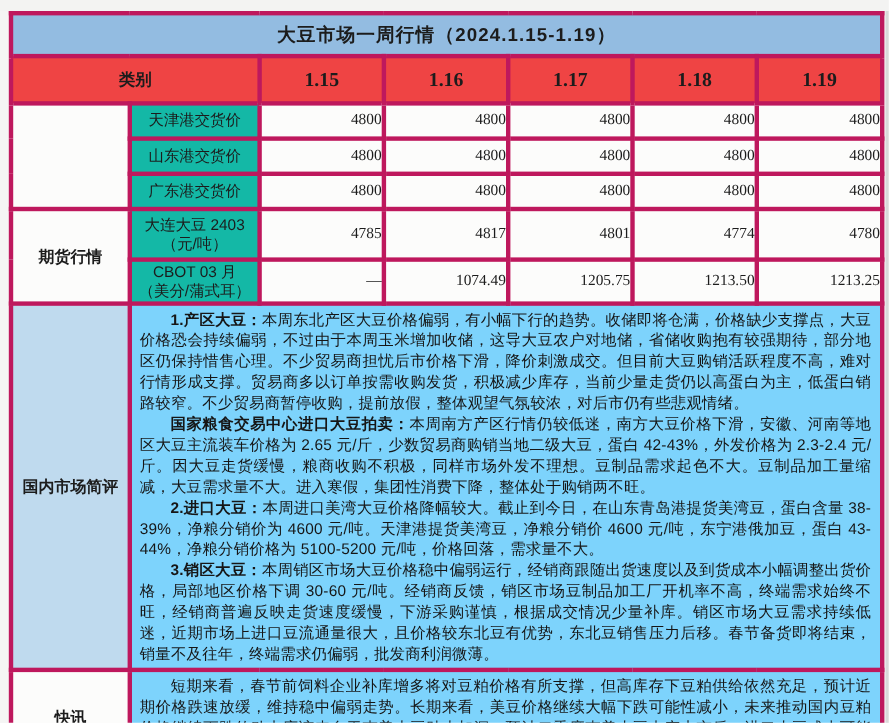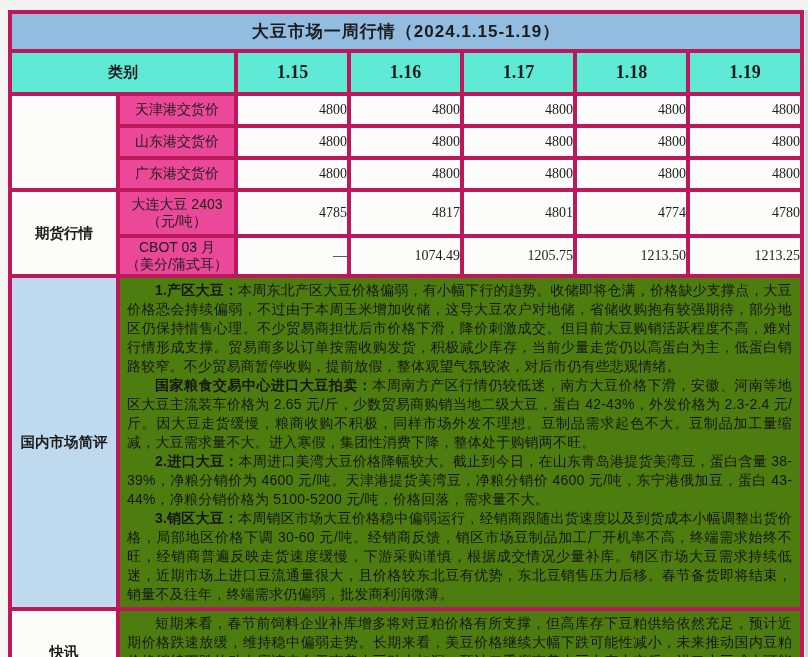--- a/index.html
+++ b/index.html
@@ -18,42 +18,42 @@
   }
   td{border:4px solid #be185d;padding:0;vertical-align:middle;color:#1c1c1c;}
   
   td.title{
     background:#93bce1;text-align:center;height:35px;
     font-size:17px;font-weight:bold;letter-spacing:1px;
     border-bottom-width:2px;
   }
   
   td.hdr{
-    background:#5eead4;text-align:center;height:39px;
+    background:#ef4444;text-align:center;height:39px;
     font-size:15px;font-weight:bold;border-bottom-width:2px;margin-top:34px;
   }
   td.hdr.date{font-family:"Liberation Serif","DejaVu Serif",serif;font-size:18px;}
   
   td.sublabel{
-    text-align:center;font-size:14px;height:28px;background:#ec4899;
+    text-align:center;font-size:14px;height:28px;background:#14b8a6;
   }
   td.val{
     text-align:right;font-size:14px;height:28px;background:#fcfcfb;
     font-family:"Liberation Serif","DejaVu Serif",serif;
   }
   td.seclabel{
     text-align:center;font-size:14.5px;font-weight:bold;background:#fcfcfb;
   }
   td.seclabel.blue{background:#bfdaee;}
   td.twoline{line-height:17px;height:42px;}
   td.cbotrow{height:36px;}
   td.sep-top{border-top-width:2px;}
   
   td.textcell{
-    background:#4d7c0f;padding:3px 8px 3px 7px;vertical-align:top;
+    background:#7dd3fc;padding:3px 8px 3px 7px;vertical-align:top;
     border-top-width:2px;
   }
   .body-text p{
     margin:0;font-size:14px;line-height:19px;text-indent:2em;
     text-align:justify;color:#161616;letter-spacing:0.2px;
   }
   .body-text p b{font-weight:bold;}
 </style>
 </head>
 <body>

